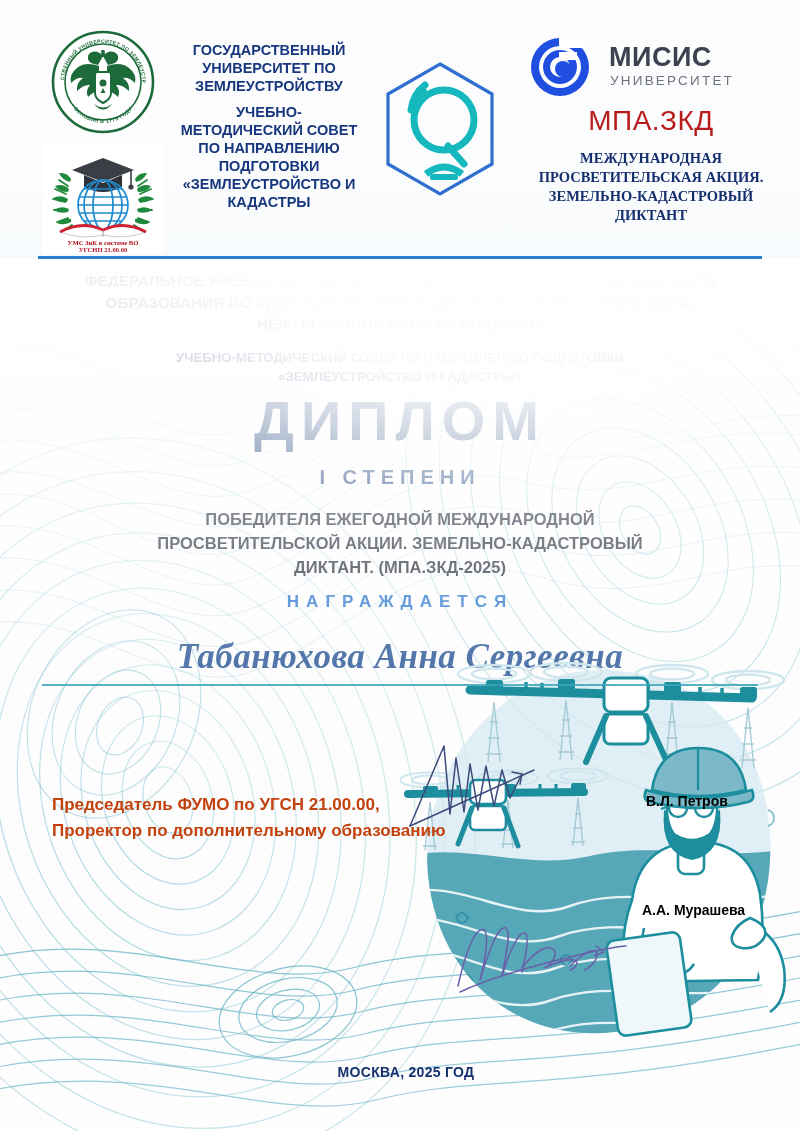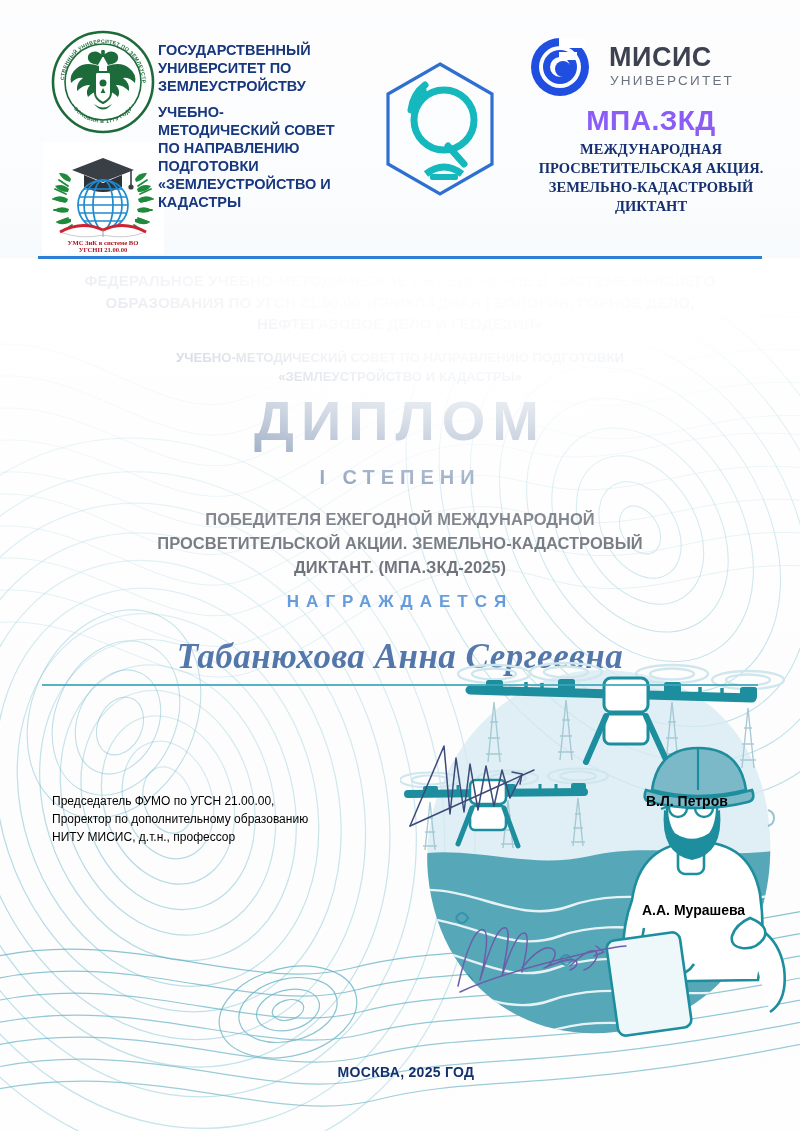--- a/index.html
+++ b/index.html
@@ -54,20 +54,21 @@
     width: 128px;
   }
   .seal-box { width: 122px; height: 108px; }
   .ums-box  { width: 122px; height: 112px; margin-top: 2px; }
 
   .hdr-text-col {
     position: absolute;
     left: 158px;
     top: 42px;
     width: 222px;
+    text-align: center;
     color: #17377e;
     font-weight: bold;
     font-size: 14.5px;
     line-height: 1.24;
   }
   .hdr-text-col .block2 { margin-top: 8px; }
 
   .hdr-mid-logo {
     position: absolute;
     left: 378px;
@@ -78,26 +79,26 @@
 
   .hdr-right {
     position: absolute;
     left: 510px;
     top: 36px;
     width: 282px;
     text-align: center;
   }
   .misis-logo { width: 244px; height: 62px; margin: 0 auto 8px auto; display: block; }
   .mpa-title {
-    color: #8b5cf6;
-    font-weight: bold;
+    color: #b91c1c;
+    font-weight: normal;
     font-size: 28px;
     letter-spacing: 0.5px;
     line-height: 1.05;
-    margin-bottom: 5px;
+    margin-bottom: 14px;
   }
   .mpa-sub {
     font-family: "Liberation Serif", serif;
     color: #16306f;
     font-weight: bold;
     font-size: 14.5px;
     line-height: 1.3;
   }
 
   .hdr-rule {
@@ -206,23 +207,23 @@
     width: 400px;
     height: 420px;
     z-index: 5;
   }
 
   
   .sig-block { position: absolute; z-index: 8; }
   .sig1 { left: 52px; top: 792px; }
   .sig2 { left: 52px; top: 902px; }
   .sig-text {
-    color: #000000;
-    font-weight: normal;
-    font-size: 12px;
+    color: #c2410c;
+    font-weight: bold;
+    font-size: 17px;
     line-height: 1.52;
     white-space: nowrap;
   }
   .sig-name {
     position: absolute;
     z-index: 9;
     color: #000000;
     font-weight: bold;
     font-size: 14px;
     white-space: nowrap;
@@ -602,21 +603,20 @@
     </g>
 
     <g fill="none" stroke="#2f8fa6" stroke-width="2" opacity="0.5">
       <path d="M368,150 q6,2 6,8 q0,6 -6,8"></path>
     </g>
   </svg>
 
   <div class="sig-block sig1">
     <div class="sig-text">Председатель ФУМО по УГСН 21.00.00,</div>
     <div class="sig-text">Проректор по дополнительному образованию</div>
-    <div class="sig-text">НИТУ МИСИС, д.т.н., профессор</div>
   </div>
   <div class="sig-name sig-name-1">В.Л. Петров</div>
   <svg class="autograph auto1" viewBox="0 0 170 90">
     <g fill="none" stroke="#3b4a7a" stroke-width="1.5" stroke-linecap="round" stroke-linejoin="round">
       <path d="M6,86 L40,6 L46,74 L52,18 L60,72 L66,24 L74,70 L82,26 L90,66 L98,30 L106,58 L118,34"></path>
       <path d="M6,86 L130,30"></path>
       <path d="M118,34 l-10,-2 M118,34 l-2,10"></path>
     </g>
   </svg>
 

